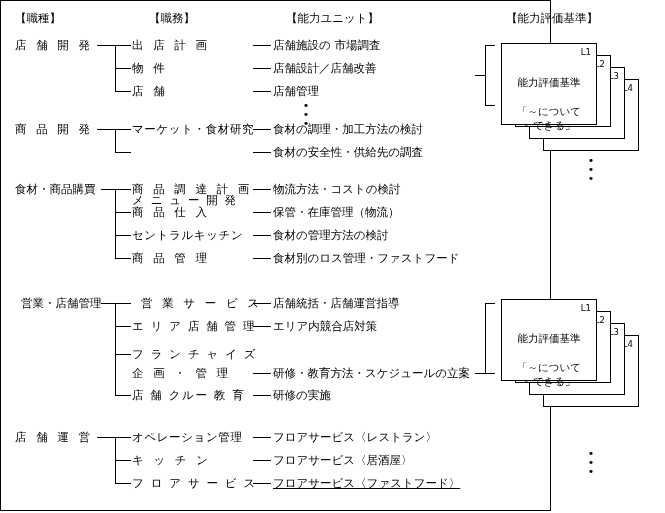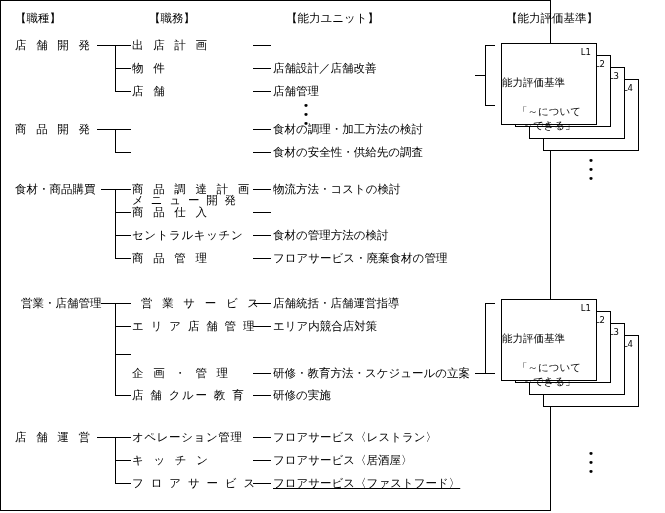--- a/index.html
+++ b/index.html
@@ -63,20 +63,21 @@
   }
   .card .lbl{
     position:absolute;
     top:3px;right:5px;
     font-size:8.5px;
     margin-left:13px;
   }
   .card .t1{
     position:absolute;
     top:32px;left:0;width:100%;
+    text-align:center;
     font-size:10.5px;
   }
   .card .t2{
     position:absolute;
     top:60px;left:0;width:100%;
     text-align:center;
     font-size:10.5px;
     line-height:14px;
   }
 </style>
@@ -98,34 +99,36 @@
   <div class="ln h" style="left:114px;top:67px;width:16px;"></div>
   <div class="ln h" style="left:114px;top:90px;width:16px;"></div>
 
   <div class="cell sp" style="left:131px;top:38px;">出 店 計 画</div>
   <div class="cell sp" style="left:131px;top:61px;">物            件</div>
   <div class="cell sp" style="left:131px;top:84px;">店            舗</div>
 
   <div class="ln h" style="left:252px;top:44px;width:18px;"></div>
   <div class="ln h" style="left:252px;top:67px;width:18px;"></div>
   <div class="ln h" style="left:252px;top:90px;width:18px;"></div>
+  <div class="cell" style="left:272px;top:38px;">店舗施設の 市場調査</div>
   <div class="cell" style="left:272px;top:61px;">店舗設計／店舗改善</div>
   <div class="cell" style="left:272px;top:84px;">店舗管理</div>
   <div class="dots" style="left:300px;top:100px;width:10px;">
       <span>•</span>
       <span>•</span>
       <span>•</span>
     </div>
 
   <div class="cell sp" style="left:14px;top:122px;">商 品 開 発</div>
   <div class="ln h" style="left:96px;top:128px;width:18px;"></div>
   <div class="ln v" style="left:114px;top:128px;height:23px;"></div>
   <div class="ln h" style="left:114px;top:128px;width:16px;"></div>
   <div class="ln h" style="left:114px;top:151px;width:16px;"></div>
 
+  <div class="cell sp3" style="left:131px;top:122px;">マーケット・食材研究</div>
   <div class="cell sp2" style="left:131px;top:145px;margin-top:48px;">メ ニ ュ ー  開 発</div>
 
   <div class="ln h" style="left:252px;top:128px;width:18px;"></div>
   <div class="ln h" style="left:252px;top:151px;width:18px;"></div>
   <div class="cell" style="left:272px;top:122px;">食材の調理・加工方法の検討</div>
   <div class="cell" style="left:272px;top:145px;">食材の安全性・供給先の調査</div>
 
   <div class="cell" style="left:14px;top:182px;">食材・商品購買</div>
   <div class="ln h" style="left:100px;top:188px;width:14px;"></div>
   <div class="ln v" style="left:114px;top:188px;height:69px;"></div>
@@ -137,33 +140,35 @@
   <div class="cell sp" style="left:131px;top:182px;">商 品 調 達 計 画</div>
   <div class="cell sp" style="left:131px;top:205px;">商  品   仕   入</div>
   <div class="cell sp3" style="left:131px;top:228px;">セントラルキッチン</div>
   <div class="cell sp" style="left:131px;top:251px;">商  品   管   理</div>
 
   <div class="ln h" style="left:252px;top:188px;width:18px;"></div>
   <div class="ln h" style="left:252px;top:211px;width:18px;"></div>
   <div class="ln h" style="left:252px;top:234px;width:18px;"></div>
   <div class="ln h" style="left:252px;top:257px;width:18px;"></div>
   <div class="cell" style="left:272px;top:182px;">物流方法・コストの検討</div>
+  <div class="cell" style="left:272px;top:205px;">保管・在庫管理（物流）</div>
   <div class="cell" style="left:272px;top:228px;">食材の管理方法の検討</div>
-  <div class="cell" style="left:272px;top:251px;">フロアサービス・廃棄食材の管理</div>
+  <div class="cell" style="left:272px;top:251px;">食材別のロス管理・ファストフード</div>
 
   <div class="cell" style="left:20px;top:296px;">営業・店舗管理</div>
   <div class="ln h" style="left:100px;top:302px;width:14px;"></div>
   <div class="ln v" style="left:114px;top:302px;height:92px;"></div>
   <div class="ln h" style="left:114px;top:302px;width:16px;"></div>
   <div class="ln h" style="left:114px;top:325px;width:16px;"></div>
   <div class="ln h" style="left:114px;top:353px;width:16px;"></div>
   <div class="ln h" style="left:114px;top:394px;width:16px;"></div>
 
   <div class="cell sp" style="left:140px;top:296px;">営 業 サ ー ビ ス</div>
   <div class="cell sp2" style="left:131px;top:319px;">エ リ ア 店 舗 管 理</div>
+  <div class="cell sp2" style="left:131px;top:347px;">フ ラ ン チ ャ イ ズ</div>
   <div class="cell sp" style="left:131px;top:366px;">企  画 ・ 管  理</div>
   <div class="cell sp2" style="left:131px;top:388px;">店 舗 クルー 教 育</div>
 
   <div class="ln h" style="left:252px;top:302px;width:18px;"></div>
   <div class="ln h" style="left:252px;top:325px;width:18px;"></div>
   <div class="ln h" style="left:252px;top:372px;width:18px;"></div>
   <div class="ln h" style="left:252px;top:394px;width:18px;"></div>
   <div class="cell" style="left:272px;top:296px;">店舗統括・店舗運営指導</div>
   <div class="cell" style="left:272px;top:319px;">エリア内競合店対策</div>
   <div class="cell" style="left:272px;top:366px;">研修・教育方法・スケジュールの立案</div>

